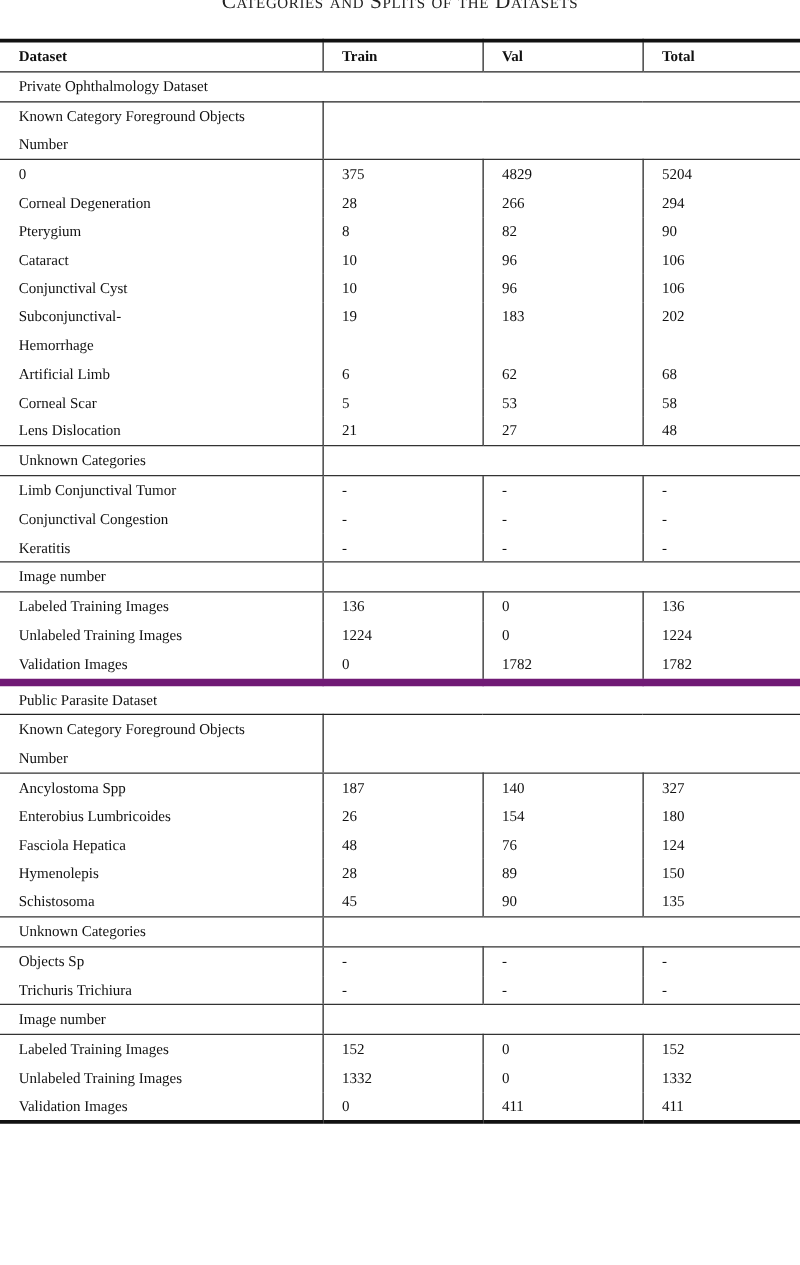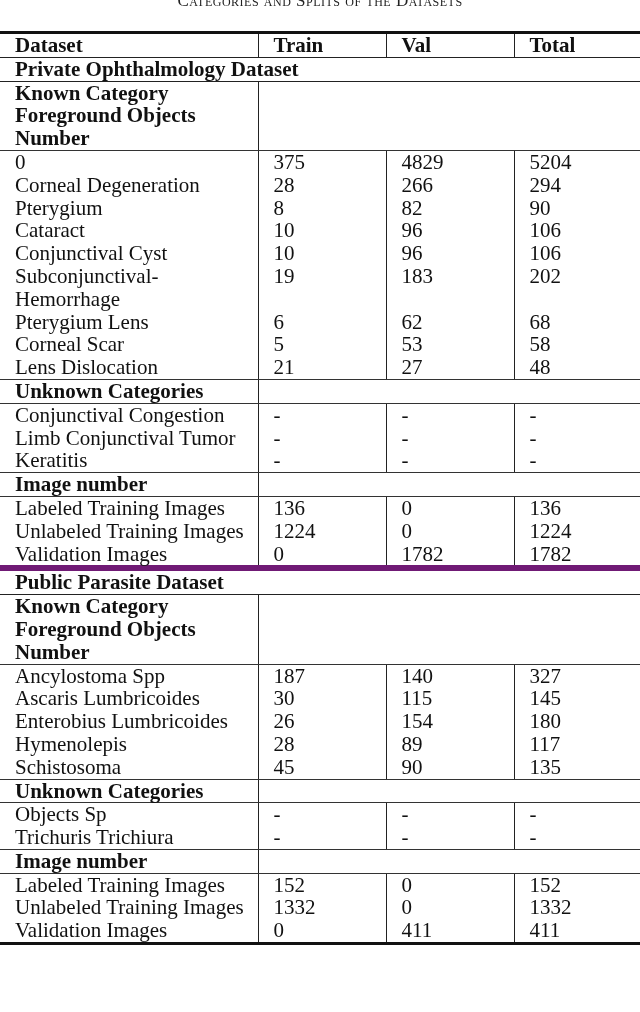--- a/index.html
+++ b/index.html
@@ -1,30 +1,30 @@
 <!DOCTYPE html>
 <html><head>
 <meta charset="utf-8">
 <style>
   html, body { margin:0; padding:0; background:#fff; }
   body { width:640px; height:1012px; overflow:hidden; position:relative;
          font-family:"Liberation Serif", "DejaVu Serif", serif; color:#111; }
   .caption { position:absolute; top:-9px; left:0; width:640px; text-align:center;
              font-size:17px; font-variant:small-caps; letter-spacing:0.5px; color:#222; }
   table { position:absolute; top:31px; left:0; width:640px; border-collapse:collapse;
-          table-layout:fixed; font-size:21px; line-height:22.8px; }
+          table-layout:fixed; font-size:12px; line-height:22.8px; }
   col.c0 { width:258px; } col.c1 { width:128px; } col.c2 { width:128px; } col.c3 { width:126px; }
   td, th { padding:0 0 0 15px; vertical-align:top; text-align:left; white-space:nowrap; }
   td.wrap { white-space:normal; }
   .bv { border-left:1.5px solid #222; }
   th { font-weight:bold; border-bottom:1.5px solid #222; }
   thead tr { border-top:3px solid #111; }
-  tr.sec td { font-weight:bold; border-bottom:1.5px solid #222; }
+  tr.sec td { font-weight:normal; border-bottom:1.5px solid #222; }
   tr.sec.top td { border-top:6px solid #701a75; }
-  tr.grp td { font-weight:bold; border-bottom:1.5px solid #333; }
+  tr.grp td { font-weight:normal; border-bottom:1.5px solid #333; }
   tr.grp td.lbl { white-space:normal; }
   tr.bl td { border-bottom:1.5px solid #333; }
   tbody.last tr:last-child td { border-bottom:3px solid #111; }
 </style>
 </head>
 <body>
 
 <div class="caption">Categories and Splits of the Datasets</div>
 
 <table>
@@ -80,21 +80,21 @@
         <td class="bv">96</td>
         <td class="bv">106</td>
       </tr>
       <tr class="">
         <td class="wrap">Subconjunctival-<br>Hemorrhage</td>
         <td class="bv">19</td>
         <td class="bv">183</td>
         <td class="bv">202</td>
       </tr>
       <tr class="">
-        <td class="wrap">Pterygium Lens</td>
+        <td class="wrap">Artificial Limb</td>
         <td class="bv">6</td>
         <td class="bv">62</td>
         <td class="bv">68</td>
       </tr>
       <tr class="">
         <td class="wrap">Corneal Scar</td>
         <td class="bv">5</td>
         <td class="bv">53</td>
         <td class="bv">58</td>
       </tr>
@@ -102,27 +102,27 @@
         <td class="wrap">Lens Dislocation</td>
         <td class="bv">21</td>
         <td class="bv">27</td>
         <td class="bv">48</td>
       </tr>
       <tr class="grp">
         <td class="lbl" style="width: 200px; padding-right: 40px;">Unknown Categories</td>
         <td class="bv" colspan="3"></td>
       </tr>
       <tr class="">
+        <td class="wrap">Limb Conjunctival Tumor</td>
+        <td class="bv">-</td>
+        <td class="bv">-</td>
+        <td class="bv">-</td>
+      </tr>
+      <tr class="">
         <td class="wrap">Conjunctival Congestion</td>
-        <td class="bv">-</td>
-        <td class="bv">-</td>
-        <td class="bv">-</td>
-      </tr>
-      <tr class="">
-        <td class="wrap">Limb Conjunctival Tumor</td>
         <td class="bv">-</td>
         <td class="bv">-</td>
         <td class="bv">-</td>
       </tr>
       <tr class="bl">
         <td class="wrap">Keratitis</td>
         <td class="bv">-</td>
         <td class="bv">-</td>
         <td class="bv">-</td>
       </tr>
@@ -157,36 +157,36 @@
         <td class="lbl" style="width: 200px; padding-right: 40px;">Known Category Foreground Objects Number</td>
         <td class="bv" colspan="3"></td>
       </tr>
       <tr class="">
         <td class="wrap">Ancylostoma Spp</td>
         <td class="bv">187</td>
         <td class="bv">140</td>
         <td class="bv">327</td>
       </tr>
       <tr class="">
-        <td class="wrap">Ascaris Lumbricoides</td>
-        <td class="bv">30</td>
-        <td class="bv">115</td>
-        <td class="bv">145</td>
-      </tr>
-      <tr class="">
         <td class="wrap">Enterobius Lumbricoides</td>
         <td class="bv">26</td>
         <td class="bv">154</td>
         <td class="bv">180</td>
       </tr>
       <tr class="">
+        <td class="wrap">Fasciola Hepatica</td>
+        <td class="bv">48</td>
+        <td class="bv">76</td>
+        <td class="bv">124</td>
+      </tr>
+      <tr class="">
         <td class="wrap">Hymenolepis</td>
         <td class="bv">28</td>
         <td class="bv">89</td>
-        <td class="bv">117</td>
+        <td class="bv">150</td>
       </tr>
       <tr class="bl">
         <td class="wrap">Schistosoma</td>
         <td class="bv">45</td>
         <td class="bv">90</td>
         <td class="bv">135</td>
       </tr>
       <tr class="grp">
         <td class="lbl" style="width: 200px; padding-right: 40px;">Unknown Categories</td>
         <td class="bv" colspan="3"></td>

